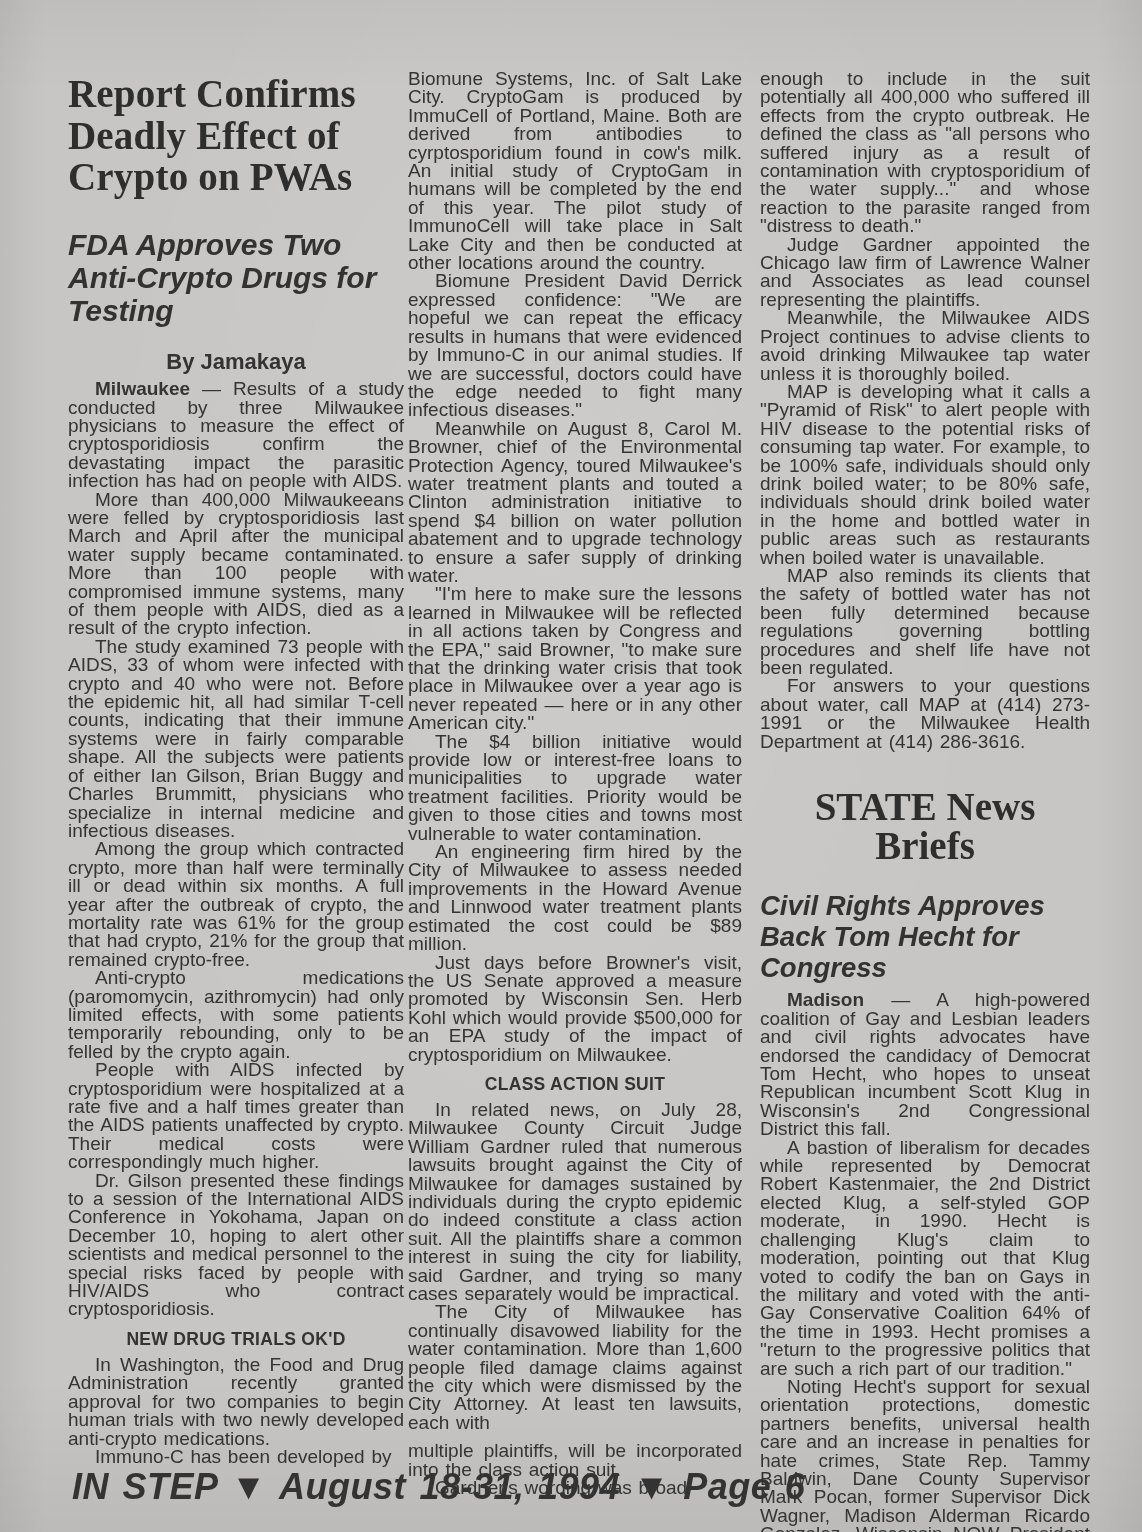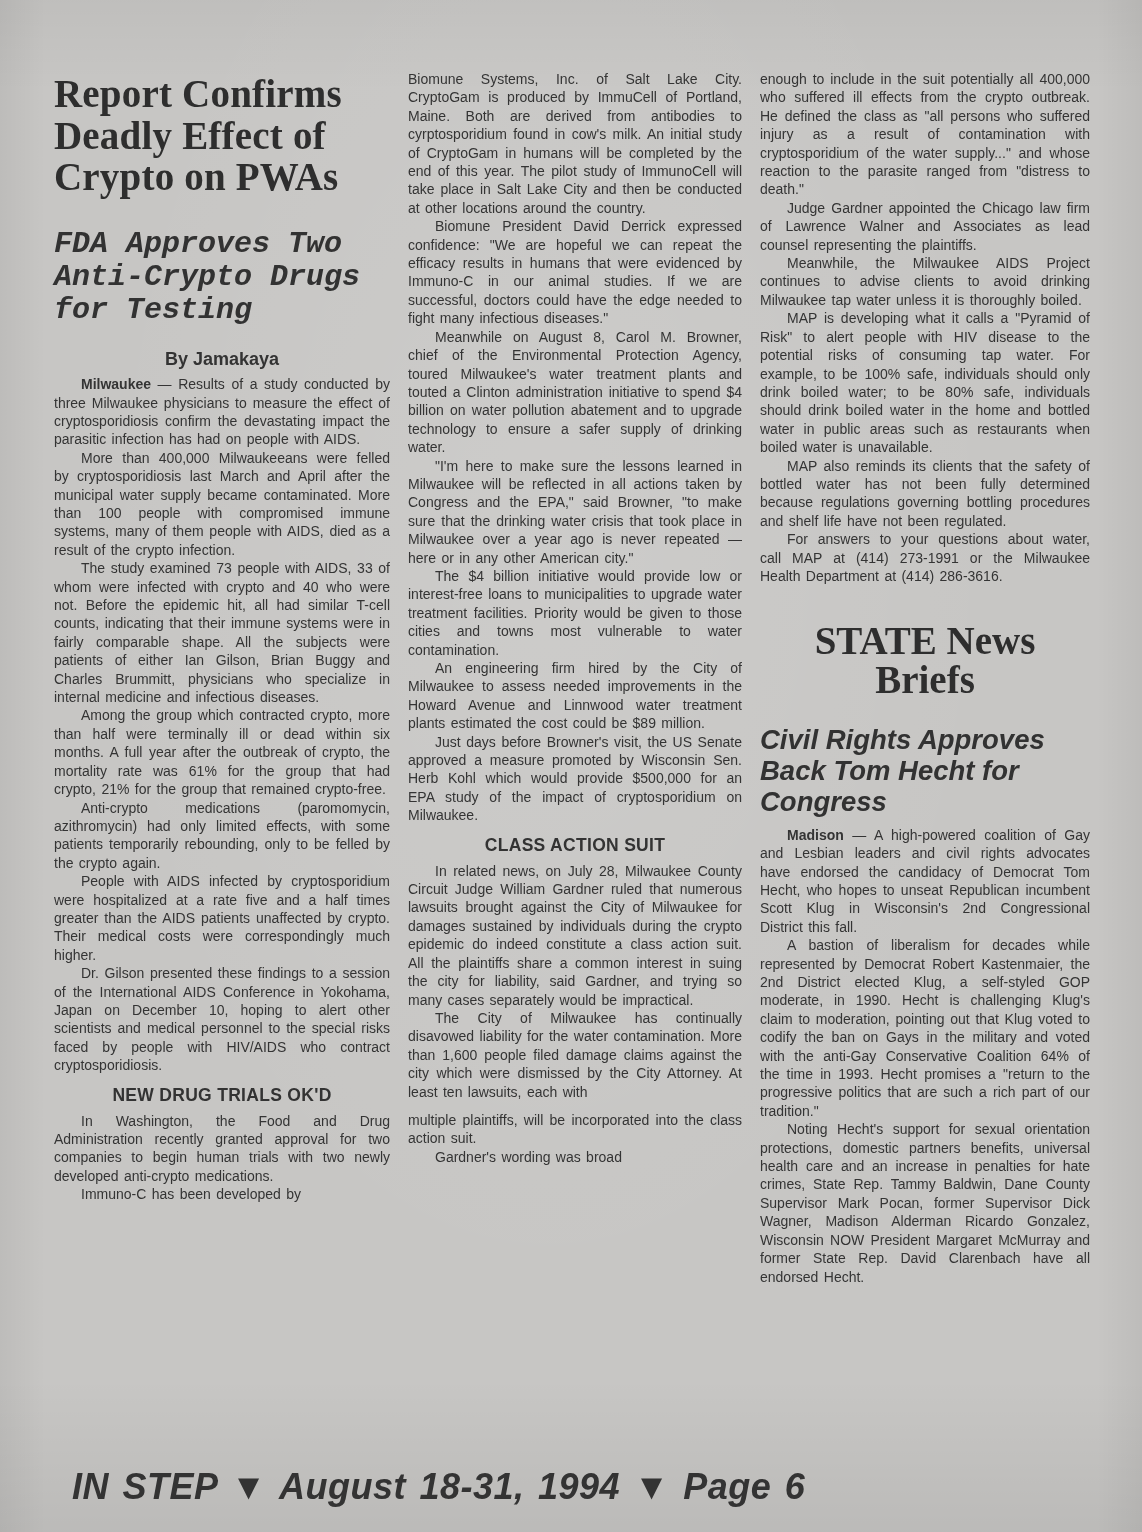--- a/index.html
+++ b/index.html
@@ -13,49 +13,48 @@
   }
   .texture {
     position:absolute; inset:0;
     background:
       radial-gradient(ellipse at 48% 35%, rgba(255,255,255,0.10), rgba(0,0,0,0.00) 55%),
       linear-gradient(180deg, rgba(0,0,0,0.04) 0%, rgba(0,0,0,0.00) 6%, rgba(0,0,0,0.00) 90%, rgba(0,0,0,0.06) 100%),
       linear-gradient(90deg, rgba(0,0,0,0.05) 0%, rgba(0,0,0,0.00) 4%, rgba(0,0,0,0.00) 96%, rgba(0,0,0,0.05) 100%);
     pointer-events:none;
   }
   .col { position:absolute; }
-  .col1 { left:54px;  top:73px; width:336px; }
+  .col1 { left:68px;  top:73px; width:336px; }
   .col2 { left:408px; top:70px; width:334px; }
   .col3 { left:760px; top:70px; width:330px; }
 
   h1.headline {
     margin:0;
     font-family:"Liberation Serif", serif;
     font-weight:bold;
     font-size:39px; line-height:1.07;
     color:#2e2e2e;
     letter-spacing:0.2px;
   }
   h2.deck {
     margin:30px 0 22px 0;
     font-style:italic; font-weight:bold;
     font-size:30px; line-height:1.10;
     color:#323232;
-    font-family:Liberation Mono, monospace;
   }
   .byline {
     text-align:center;
     font-weight:bold;
-    font-size:18px;
+    font-size:22px;
     color:#333;
     margin:0 0 5px 0;
   }
   p.body {
     margin:0;
-    font-size:14px; line-height:18.4px;
+    font-size:19px; line-height:18.4px;
     color:#343434;
     text-align:justify;
     text-justify:inter-word;
     word-spacing:1.5px;
   }
   p.indent { text-indent:27px; }
   p.gap-top { margin-top:10px; }
   .lead { font-weight:bold; }
   h3.subhead {
     margin:10px 0 6px 0;

